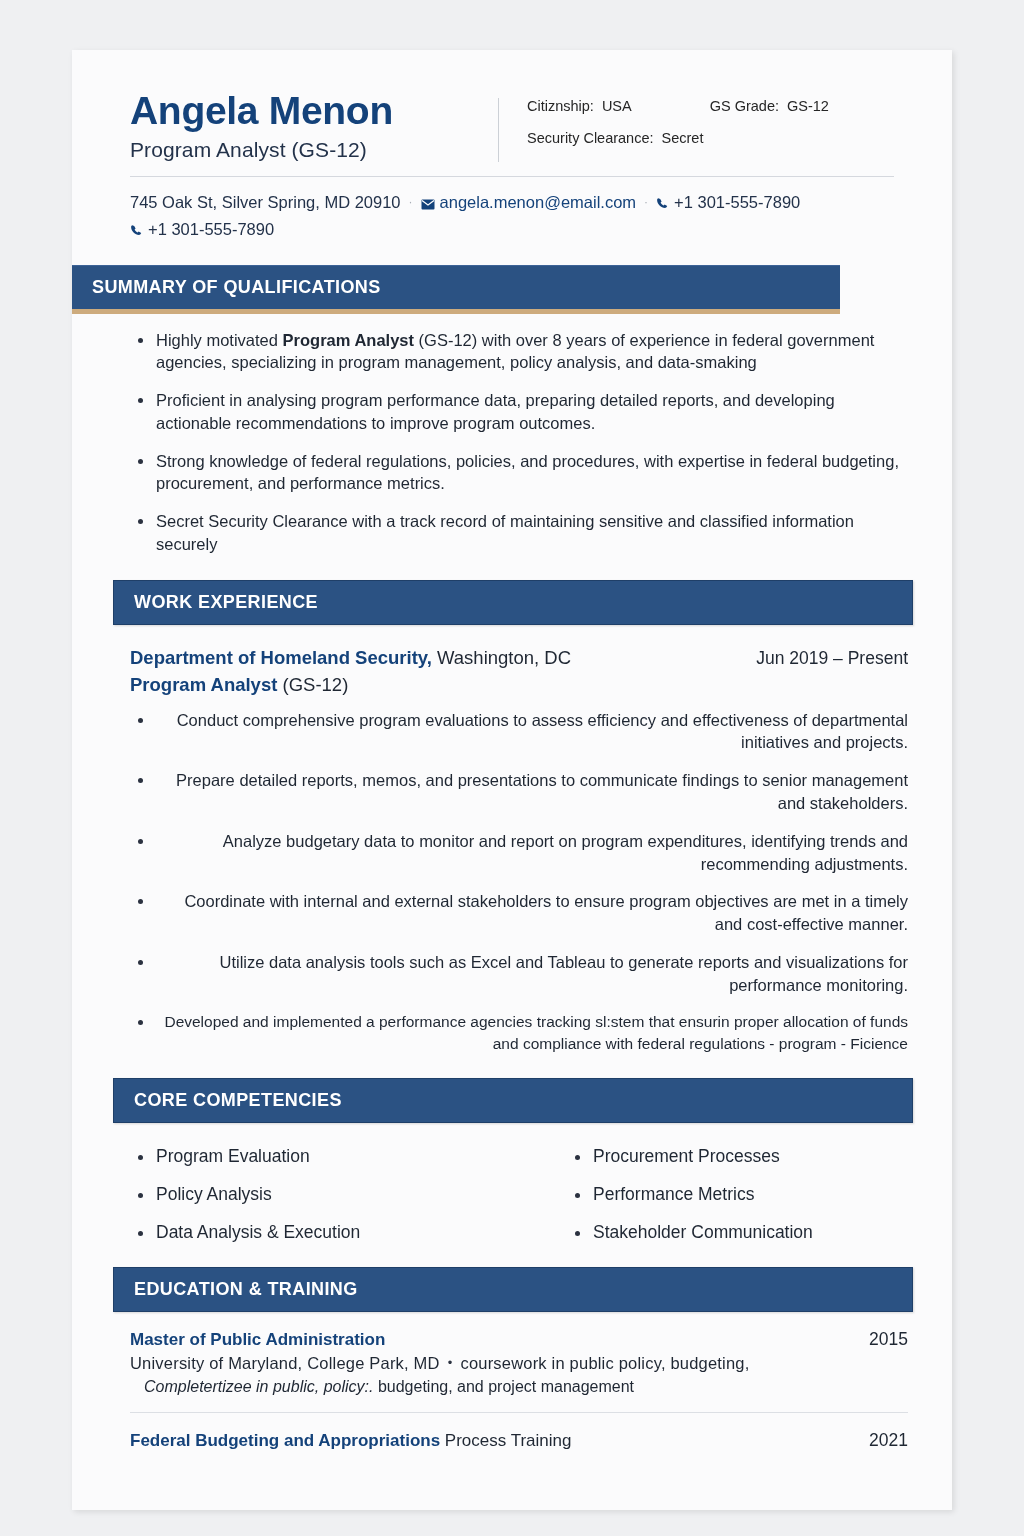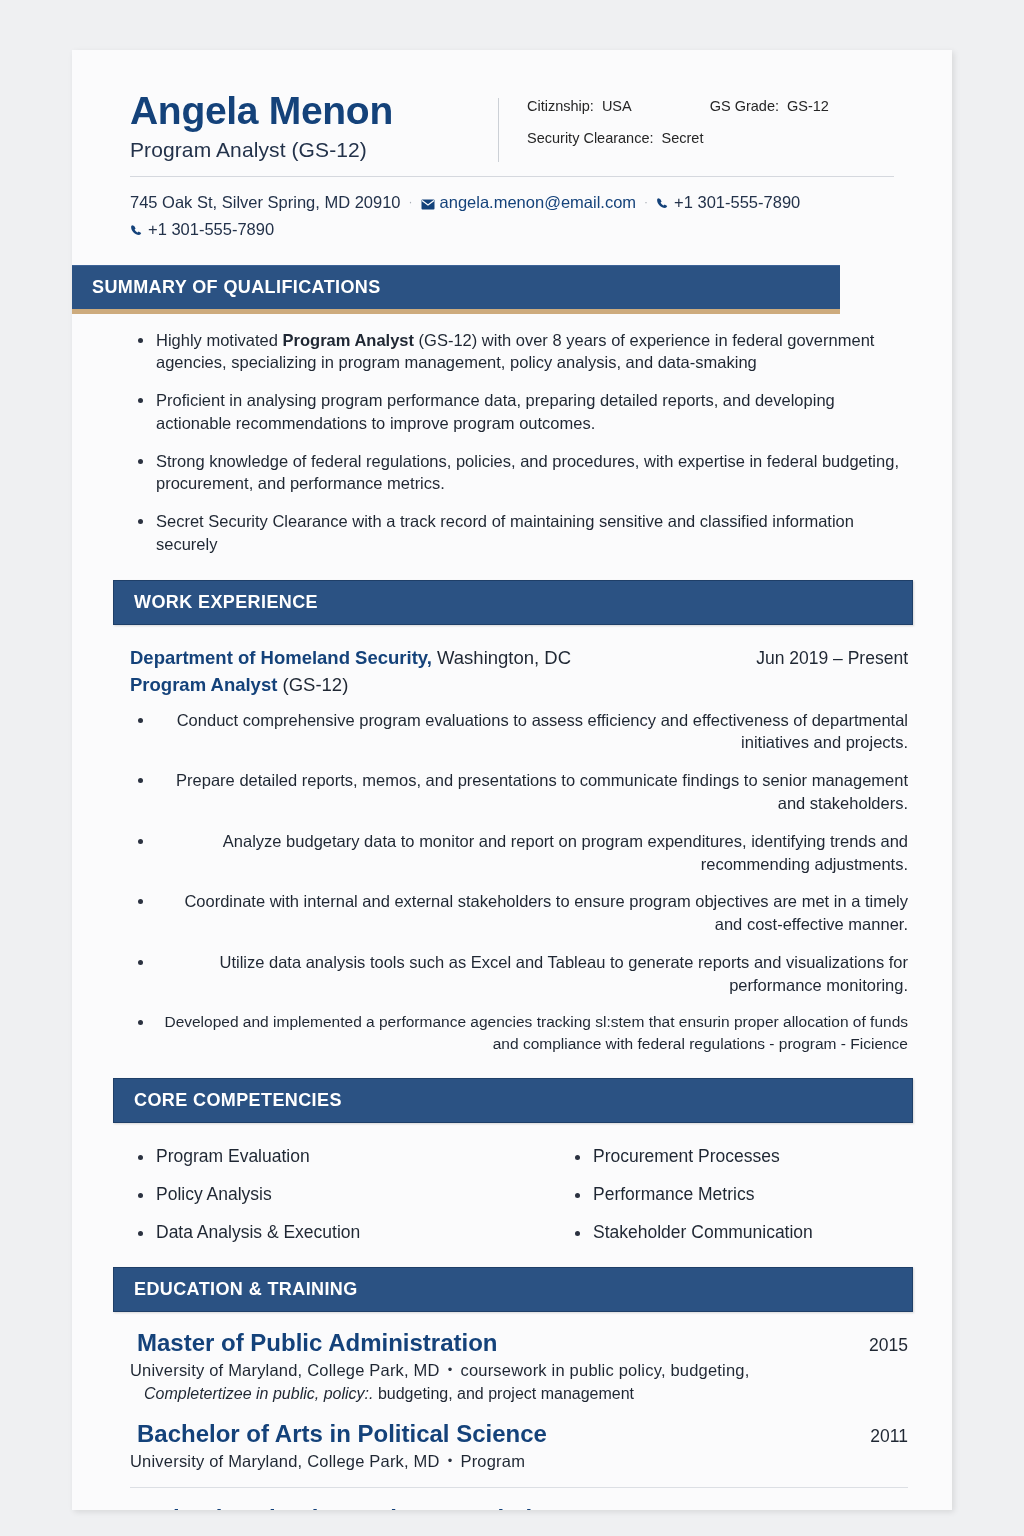--- a/index.html
+++ b/index.html
@@ -207,24 +207,23 @@
     padding: 0 44px 0 58px;
   }
   .edu-item { padding-top: 17px; }
   .edu-item.ruled { border-top: 1px solid #dcdfe4; margin-top: 16px; }
   .edu-row {
     display: flex;
     justify-content: space-between;
     align-items: baseline;
   }
   .edu-degree {
-    font-size: 24px;
+    font-size: 17px;
     font-weight: bold;
     color: #14427a;
-    margin-left: 7px;
   }
   .edu-degree .light { font-weight: normal; color: #1f2733; }
   .edu-year { font-size: 17.5px; color: #1f2733; }
   .edu-school {
     font-size: 16.5px;
     color: #1f2733;
     margin-top: 4px;
     letter-spacing: 0.2px;
   }
   .edu-school .dot {
@@ -337,27 +336,20 @@
 
     <div class="edu-item">
       <div class="edu-row">
         <div class="edu-degree"><span>Master of Public Administration</span><span class="light"></span></div>
         <div class="edu-year">2015</div>
       </div>
       <div class="edu-school"><span>University of Maryland, College Park, MD</span><span class="dot">•</span><span>coursework in public policy, budgeting,</span></div>
       <div class="edu-note"><i>Completertizee in public, policy:.</i><span> budgeting, and project management</span></div>
     </div>
 
-    <div class="edu-item">
-      <div class="edu-row">
-        <div class="edu-degree"><span>Bachelor of Arts in Political Science</span><span class="light"></span></div>
-        <div class="edu-year">2011</div>
-      </div>
-      <div class="edu-school"><span>University of Maryland, College Park, MD</span><span class="dot">•</span><span>Program</span></div>
-    </div>
 
     <div class="edu-item ruled">
       <div class="edu-row">
         <div class="edu-degree"><span>Federal Budgeting and Appropriations</span><span class="light"> Process Training</span></div>
         <div class="edu-year">2021</div>
       </div>
 
     </div>
 
   </div>

